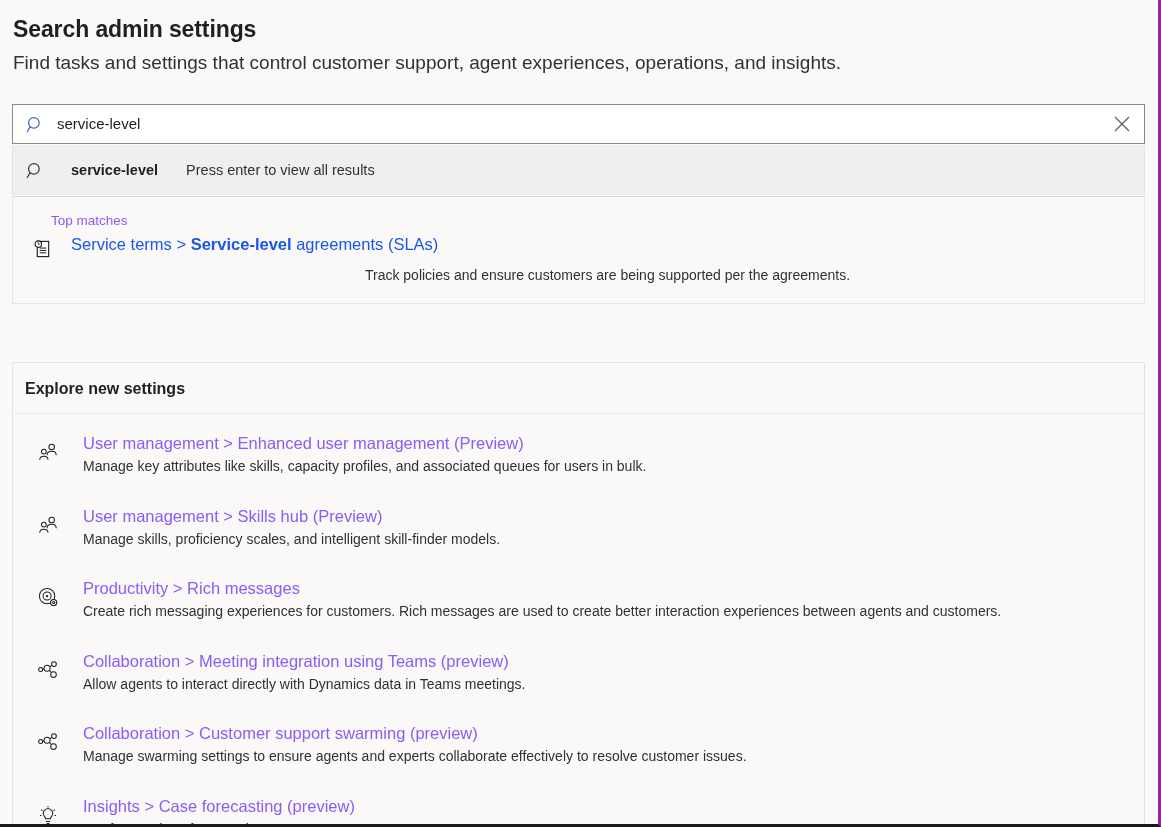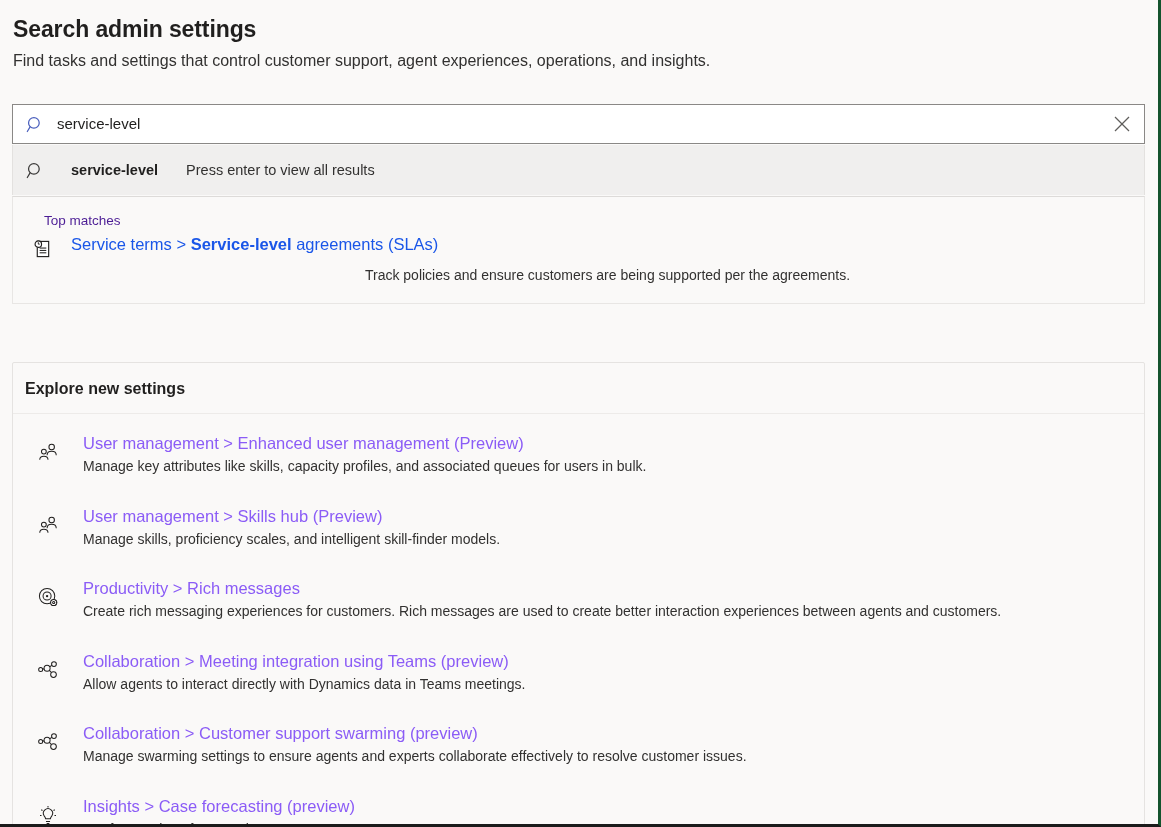--- a/index.html
+++ b/index.html
@@ -12,21 +12,21 @@
     background: #ffffff;
     font-family: "Liberation Sans", sans-serif;
     -webkit-font-smoothing: antialiased;
     overflow: hidden;
   }
 
   
   .page-frame {
     position: absolute;
     inset: 0;
-    border-right: 3px solid #14532d;
+    border-right: 3px solid #a21caf;
     border-bottom: 3px solid #1b1b1b;
     background: #faf9f8;
     box-sizing: border-box;
     overflow: hidden;
     padding-left: 48px;
   }
 
   .content {
     position: absolute;
     left: 0; top: 0;
@@ -43,21 +43,21 @@
     top: 16px;
     font-size: 23px;
     font-weight: bold;
     color: #201f1e;
     letter-spacing: -0.1px;
   }
   .page-subtitle {
     position: absolute;
     left: 13px;
     top: 52px;
-    font-size: 16px;
+    font-size: 19px;
     color: #323130;
   }
 
   
   .search-wrap {
     position: absolute;
     left: 12px;
     top: 104px;
     width: 1133px;
     height: 40px;
@@ -133,24 +133,24 @@
     top: 196px;
     width: 1133px;
     height: 108px;
     background: #faf9f8;
     border: 1px solid #e8e6e4;
     border-top: 1px solid #dddbd9;
     box-sizing: border-box;
   }
   .topmatch-label {
     position: absolute;
-    left: 31px;
+    left: 38px;
     top: 16px;
     font-size: 13.5px;
-    color: #4c1d95;
+    color: #8b5cf6;
     text-align: right;
   }
   .topmatch-item {
     position: absolute;
     left: 0;
     top: 36px;
     width: 100%;
     display: flex;
     cursor: pointer;
   }

